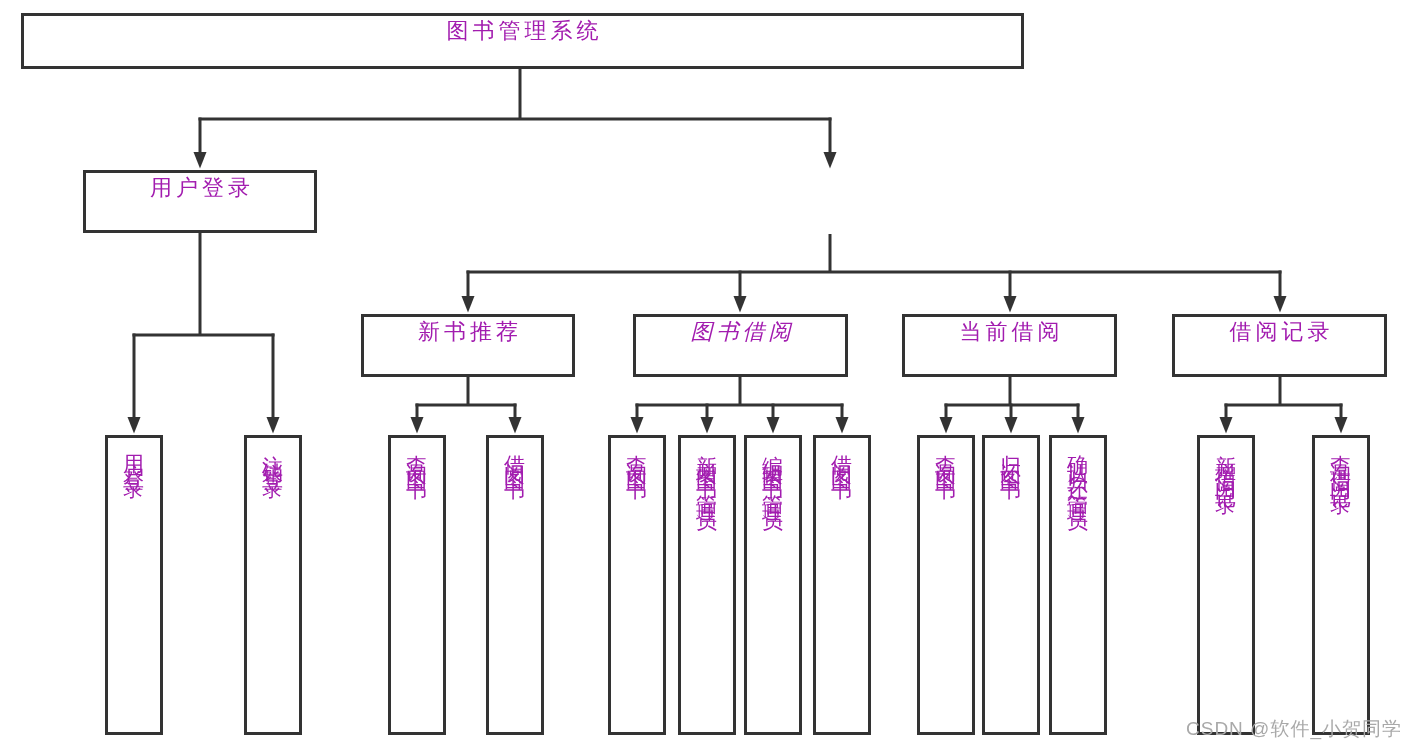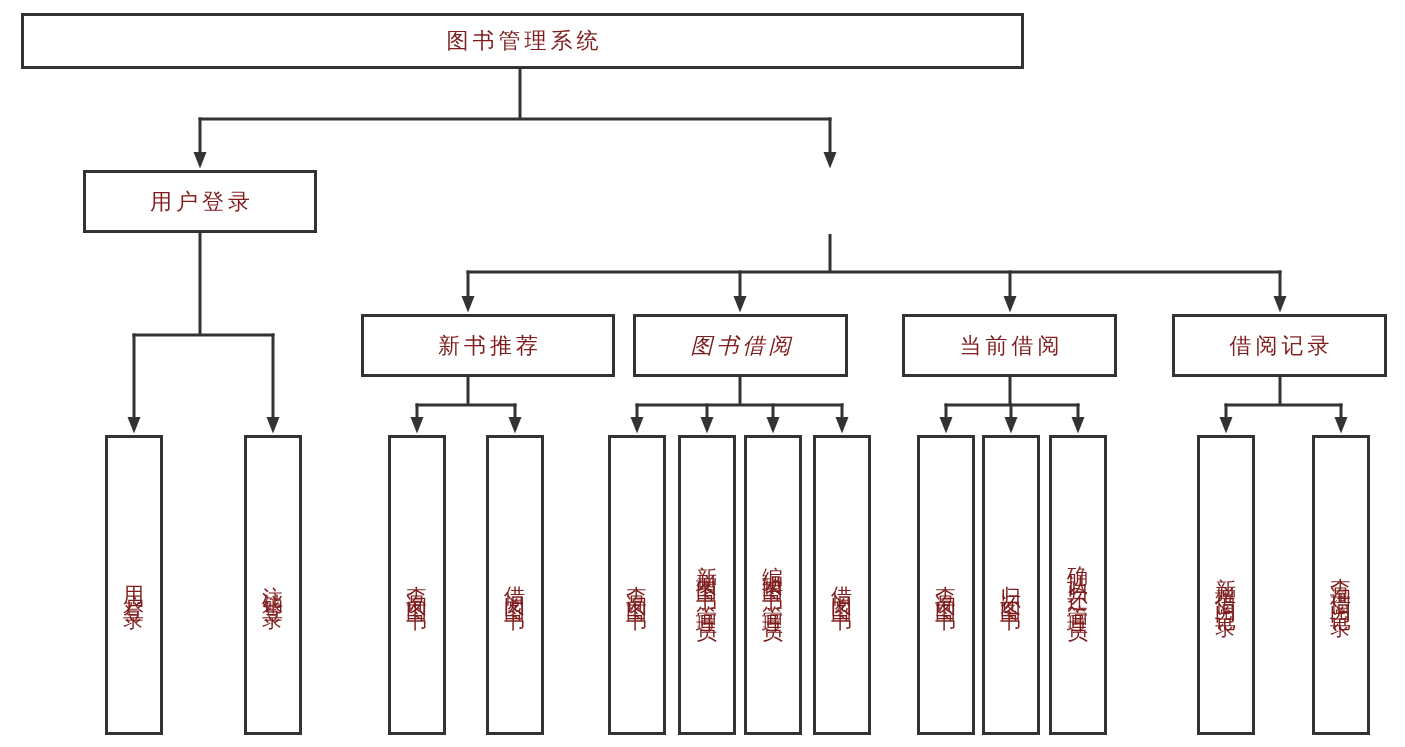--- a/index.html
+++ b/index.html
@@ -17,23 +17,22 @@
     left: 0; top: 0;
     width: 1405px; height: 747px;
     pointer-events: none;
   }
   .node {
     position: absolute;
     box-sizing: border-box;
     border: 3px solid #333333;
     background: #ffffff;
     display: flex;
-    align-items: center;
     justify-content: center;
-    color: #7f1d1d;
+    color: #a21caf;
   }
   .hnode { font-size: 22px; letter-spacing: 4px; }
   .hnode .lbl { white-space: nowrap; text-indent: 4px; }
   .vnode {
     font-size: 21px;
   }
   .vnode .lbl {
     writing-mode: vertical-rl;
     text-orientation: mixed;
     letter-spacing: 8px;
@@ -140,21 +139,21 @@
   </svg>
 
   <div class="node hnode" style="left:21px; top:13px; width:1003px; height:56px;">
     <span class="lbl">图书管理系统</span>
   </div>
 
   <div class="node hnode" style="left:83px; top:170px; width:234px; height:63px;">
     <span class="lbl">用户登录</span>
   </div>
 
-  <div class="node hnode" style="left:361px; top:314px; width:254px; height:63px;">
+  <div class="node hnode" style="left:361px; top:314px; width:214px; height:63px;">
     <span class="lbl">新书推荐</span>
   </div>
   <div class="node hnode" style="left:633px; top:314px; width:215px; height:63px;font-style:italic;">
     <span class="lbl">图书借阅</span>
   </div>
   <div class="node hnode" style="left:902px; top:314px; width:215px; height:63px;">
     <span class="lbl">当前借阅</span>
   </div>
   <div class="node hnode" style="left:1172px; top:314px; width:215px; height:63px;">
     <span class="lbl">借阅记录</span>
@@ -197,13 +196,14 @@
     <span class="lbl">确认归还（管理员）</span>
   </div>
 
   <div class="node vnode" style="left:1197px; top:435px; width:58px; height:300px;">
     <span class="lbl">新增借阅记录</span>
   </div>
   <div class="node vnode" style="left:1312px; top:435px; width:58px; height:300px;">
     <span class="lbl">查询借阅记录</span>
   </div>
 
+  <div class="watermark">CSDN @软件_小贺同学</div>
 </div>
 
 </body></html>

